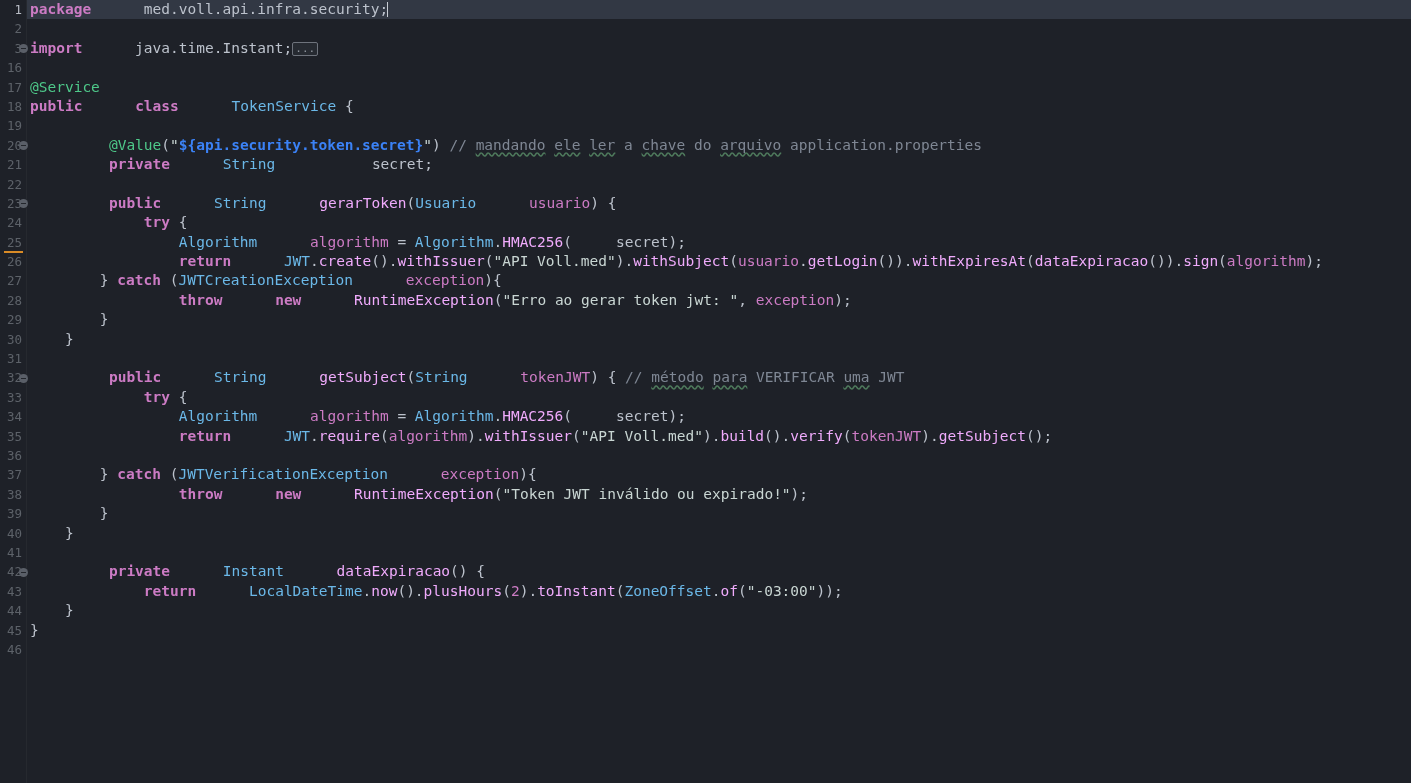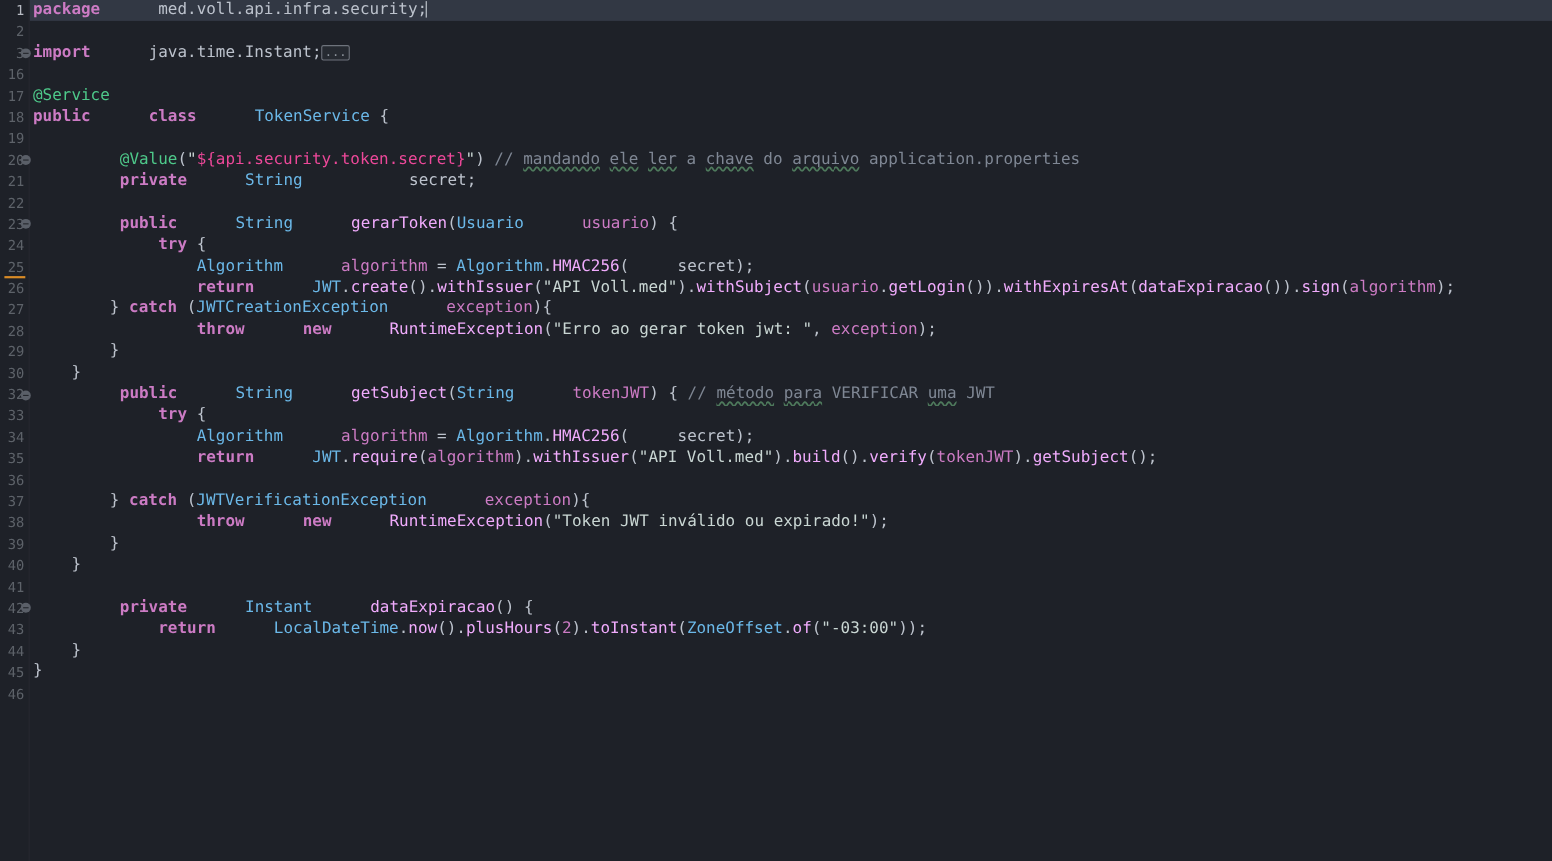--- a/index.html
+++ b/index.html
@@ -105,21 +105,21 @@
 
   
   .kw   { color: #cc7bc4; font-weight: bold; }            
   .ns   { color: #bcc2cc; margin-left: 44px; }            
   .type { color: #6bb8e8; }            
   .fn   { color: #f0abfc; }            
   .ann  { color: #4ec98a; }            
   .str  { color: #c9d6d3; }            
   .var  { color: #cc7bc4; }            
   .num  { color: #cc7bc4; }            
-  .tmpl { color: #ec4899; }            
+  .tmpl { color: #3b82f6; font-weight: bold; }            
   .cmt  { color: #7f8794; }            
   .punc { color: #bcc2cc; }
 
   
   .sp {
     text-decoration: underline wavy #4e7a5c;
     text-decoration-skip-ink: none;
     text-underline-offset: 2px;
     margin-top: 40px;
   }
@@ -165,20 +165,21 @@
       <div class="row"><span class="lnum">21</span><span class="codetext"><span class="ns">    </span><span class="kw">private</span><span class="ns"> </span><span class="type">String</span><span class="ns"> </span><span class="ns">secret</span><span class="punc">;</span></span></div>
       <div class="row"><span class="lnum">22</span><span class="codetext"></span></div>
       <div class="row"><span class="lnum">23</span><span class="fold"></span><span class="codetext"><span class="ns">    </span><span class="kw">public</span><span class="ns"> </span><span class="type">String</span><span class="ns"> </span><span class="fn">gerarToken</span><span class="punc">(</span><span class="type">Usuario</span><span class="ns"> </span><span class="var">usuario</span><span class="punc">) {</span></span></div>
       <div class="row"><span class="lnum">24</span><span class="codetext"><span class="ns">        </span><span class="kw">try</span><span class="punc"> {</span></span></div>
       <div class="row"><span class="lnum">25</span><span class="marker"></span><span class="codetext"><span class="ns">            </span><span class="type">Algorithm</span><span class="ns"> </span><span class="var">algorithm</span><span class="punc"> = </span><span class="type">Algorithm</span><span class="punc">.</span><span class="fn">HMAC256</span><span class="punc">(</span><span class="ns">secret</span><span class="punc">);</span></span></div>
       <div class="row"><span class="lnum">26</span><span class="codetext"><span class="ns">            </span><span class="kw">return</span><span class="ns"> </span><span class="type">JWT</span><span class="punc">.</span><span class="fn">create</span><span class="punc">().</span><span class="fn">withIssuer</span><span class="punc">(</span><span class="str">"API Voll.med"</span><span class="punc">).</span><span class="fn">withSubject</span><span class="punc">(</span><span class="var">usuario</span><span class="punc">.</span><span class="fn">getLogin</span><span class="punc">()).</span><span class="fn">withExpiresAt</span><span class="punc">(</span><span class="fn">dataExpiracao</span><span class="punc">()).</span><span class="fn">sign</span><span class="punc">(</span><span class="var">algorithm</span><span class="punc">);</span></span></div>
       <div class="row"><span class="lnum">27</span><span class="codetext"><span class="punc">        } </span><span class="kw">catch</span><span class="punc"> (</span><span class="type">JWTCreationException</span><span class="ns"> </span><span class="var">exception</span><span class="punc">){</span></span></div>
       <div class="row"><span class="lnum">28</span><span class="codetext"><span class="ns">            </span><span class="kw">throw</span><span class="ns"> </span><span class="kw">new</span><span class="ns"> </span><span class="fn">RuntimeException</span><span class="punc">(</span><span class="str">"Erro ao gerar token jwt: "</span><span class="punc">, </span><span class="var">exception</span><span class="punc">);</span></span></div>
       <div class="row"><span class="lnum">29</span><span class="codetext"><span class="punc">        }</span></span></div>
       <div class="row"><span class="lnum">30</span><span class="codetext"><span class="punc">    }</span></span></div>
+      <div class="row"><span class="lnum">31</span><span class="codetext"></span></div>
       <div class="row"><span class="lnum">32</span><span class="fold"></span><span class="codetext"><span class="ns">    </span><span class="kw">public</span><span class="ns"> </span><span class="type">String</span><span class="ns"> </span><span class="fn">getSubject</span><span class="punc">(</span><span class="type">String</span><span class="ns"> </span><span class="var">tokenJWT</span><span class="punc">) { </span><span class="cmt">// </span><span class="cmt sp">método</span><span class="cmt"> </span><span class="cmt sp">para</span><span class="cmt"> VERIFICAR </span><span class="cmt sp">uma</span><span class="cmt"> JWT</span></span></div>
       <div class="row"><span class="lnum">33</span><span class="codetext"><span class="ns">        </span><span class="kw">try</span><span class="punc"> {</span></span></div>
       <div class="row"><span class="lnum">34</span><span class="codetext"><span class="ns">            </span><span class="type">Algorithm</span><span class="ns"> </span><span class="var">algorithm</span><span class="punc"> = </span><span class="type">Algorithm</span><span class="punc">.</span><span class="fn">HMAC256</span><span class="punc">(</span><span class="ns">secret</span><span class="punc">);</span></span></div>
       <div class="row"><span class="lnum">35</span><span class="codetext"><span class="ns">            </span><span class="kw">return</span><span class="ns"> </span><span class="type">JWT</span><span class="punc">.</span><span class="fn">require</span><span class="punc">(</span><span class="var">algorithm</span><span class="punc">).</span><span class="fn">withIssuer</span><span class="punc">(</span><span class="str">"API Voll.med"</span><span class="punc">).</span><span class="fn">build</span><span class="punc">().</span><span class="fn">verify</span><span class="punc">(</span><span class="var">tokenJWT</span><span class="punc">).</span><span class="fn">getSubject</span><span class="punc">();</span></span></div>
       <div class="row"><span class="lnum">36</span><span class="codetext"></span></div>
       <div class="row"><span class="lnum">37</span><span class="codetext"><span class="punc">        } </span><span class="kw">catch</span><span class="punc"> (</span><span class="type">JWTVerificationException</span><span class="ns"> </span><span class="var">exception</span><span class="punc">){</span></span></div>
       <div class="row"><span class="lnum">38</span><span class="codetext"><span class="ns">            </span><span class="kw">throw</span><span class="ns"> </span><span class="kw">new</span><span class="ns"> </span><span class="fn">RuntimeException</span><span class="punc">(</span><span class="str">"Token JWT inválido ou expirado!"</span><span class="punc">);</span></span></div>
       <div class="row"><span class="lnum">39</span><span class="codetext"><span class="punc">        }</span></span></div>
       <div class="row"><span class="lnum">40</span><span class="codetext"><span class="punc">    }</span></span></div>
       <div class="row"><span class="lnum">41</span><span class="codetext"></span></div>

